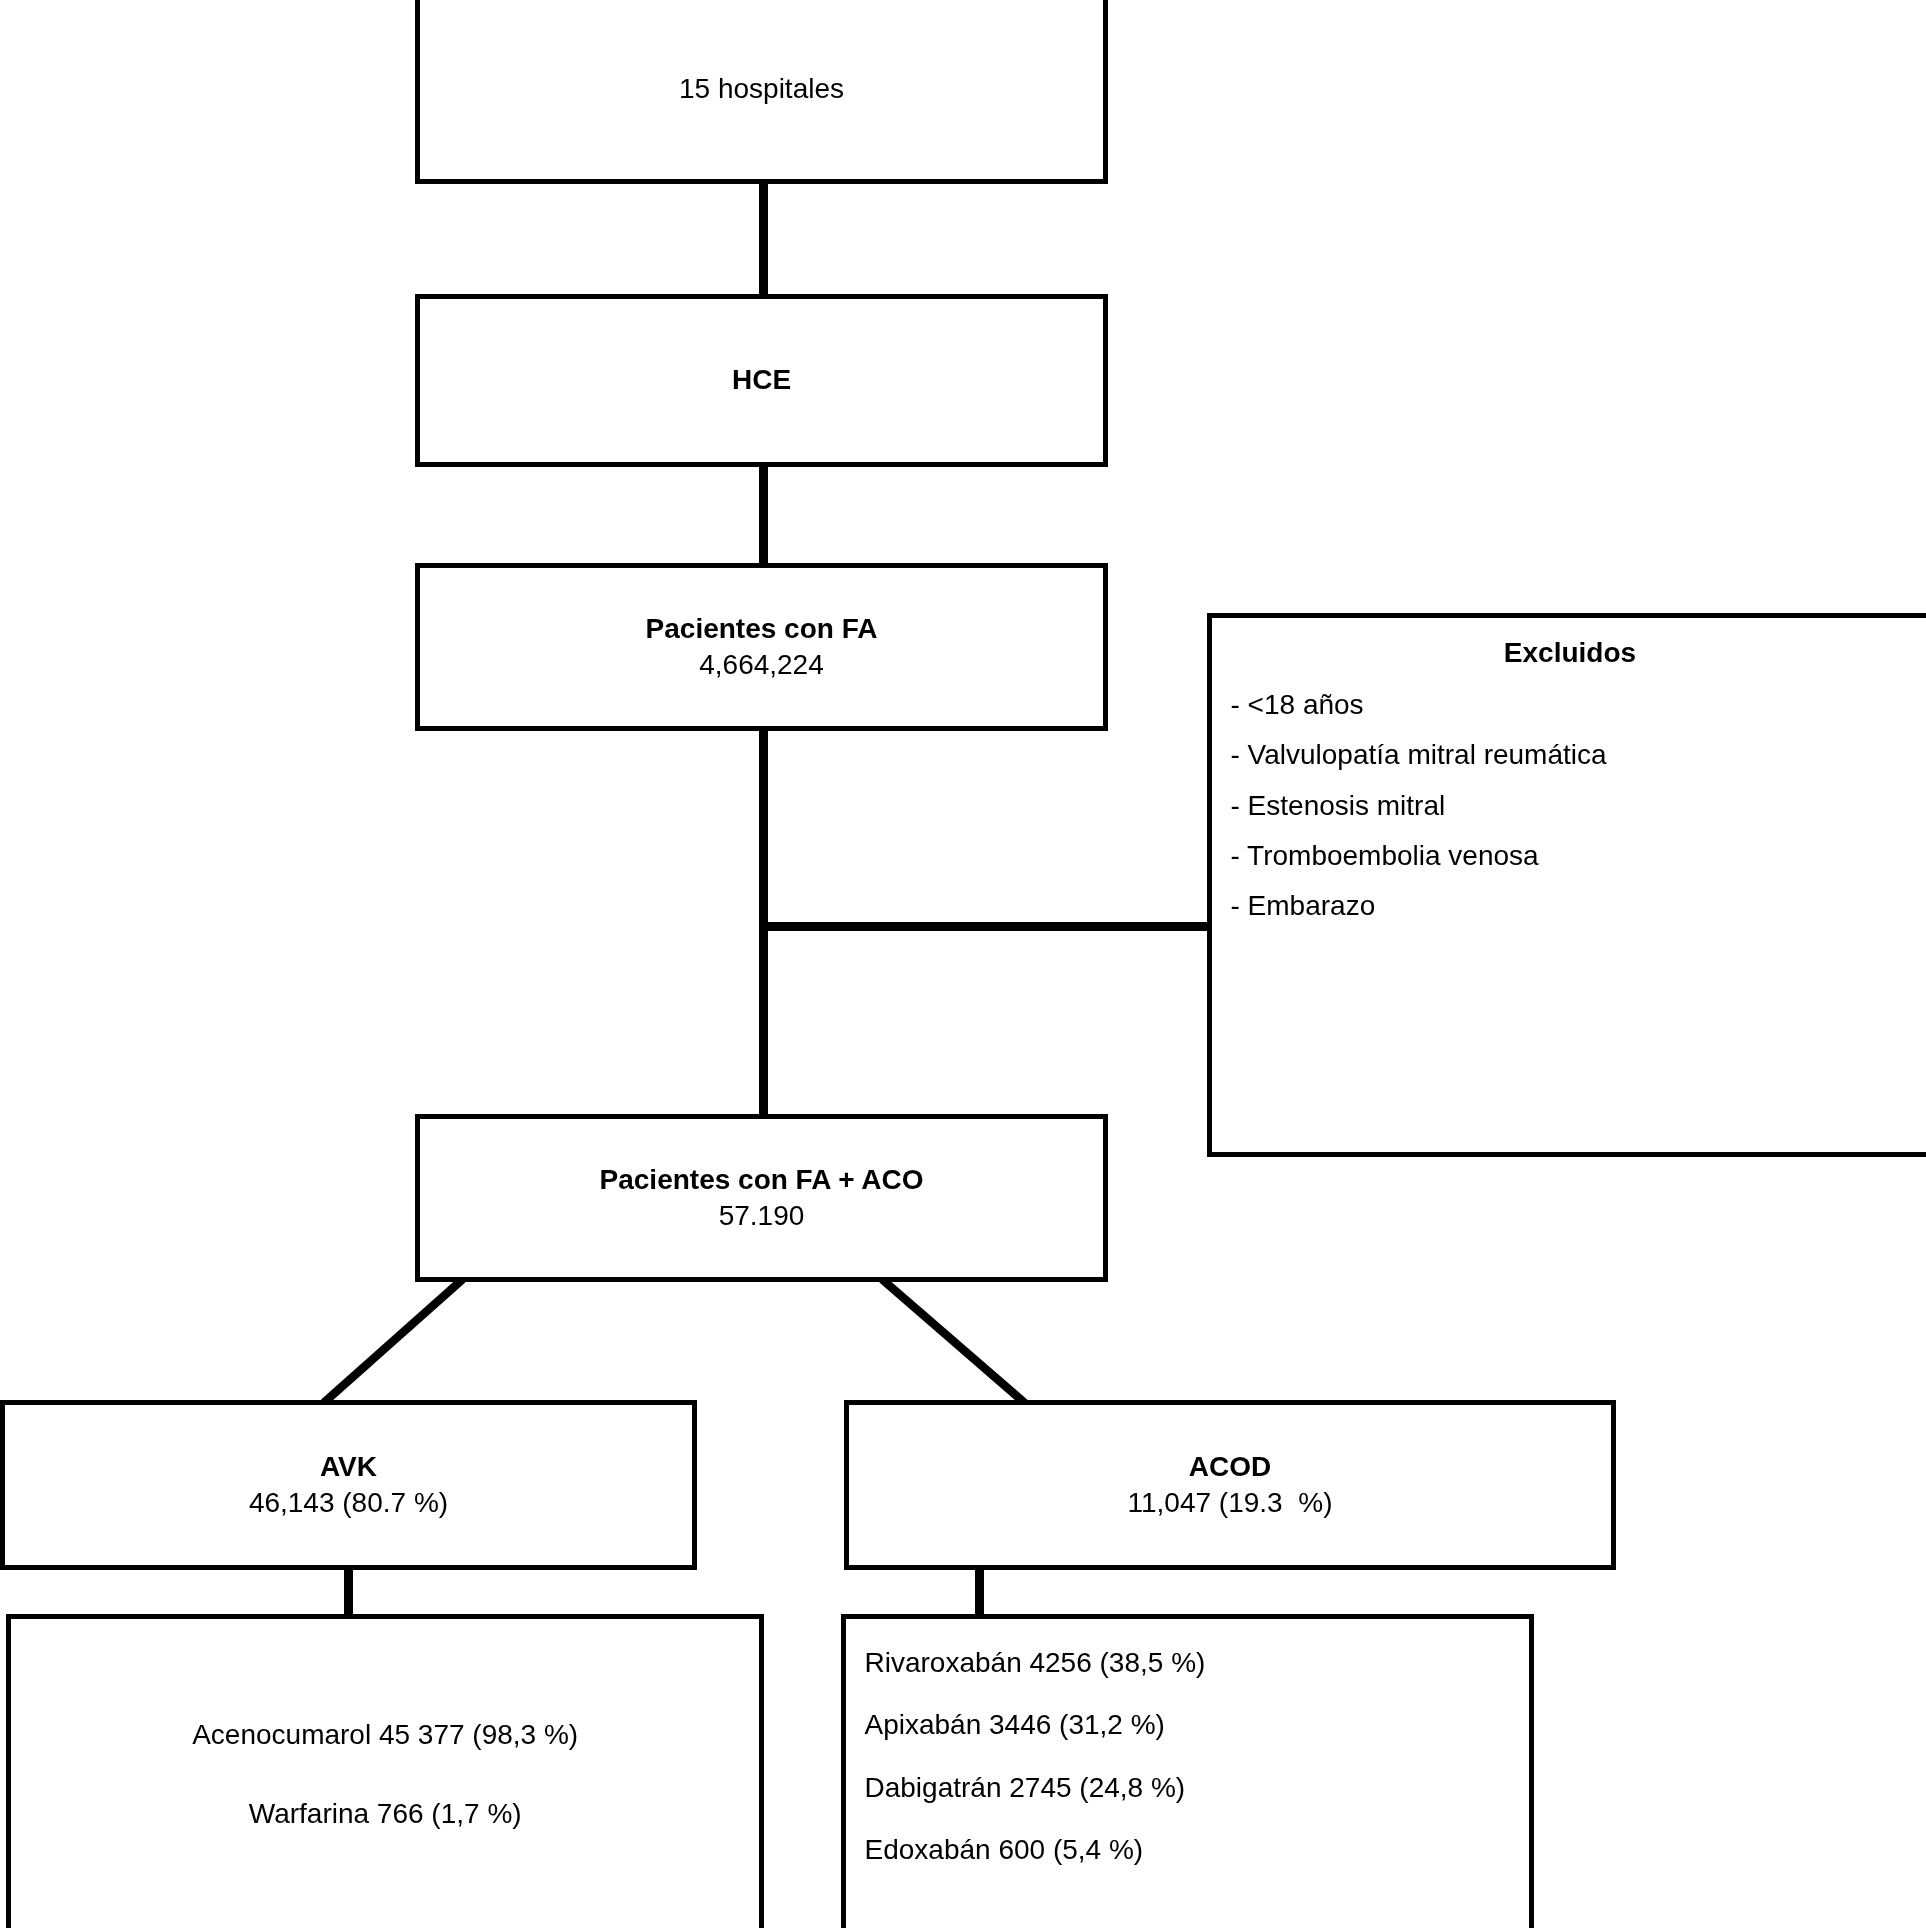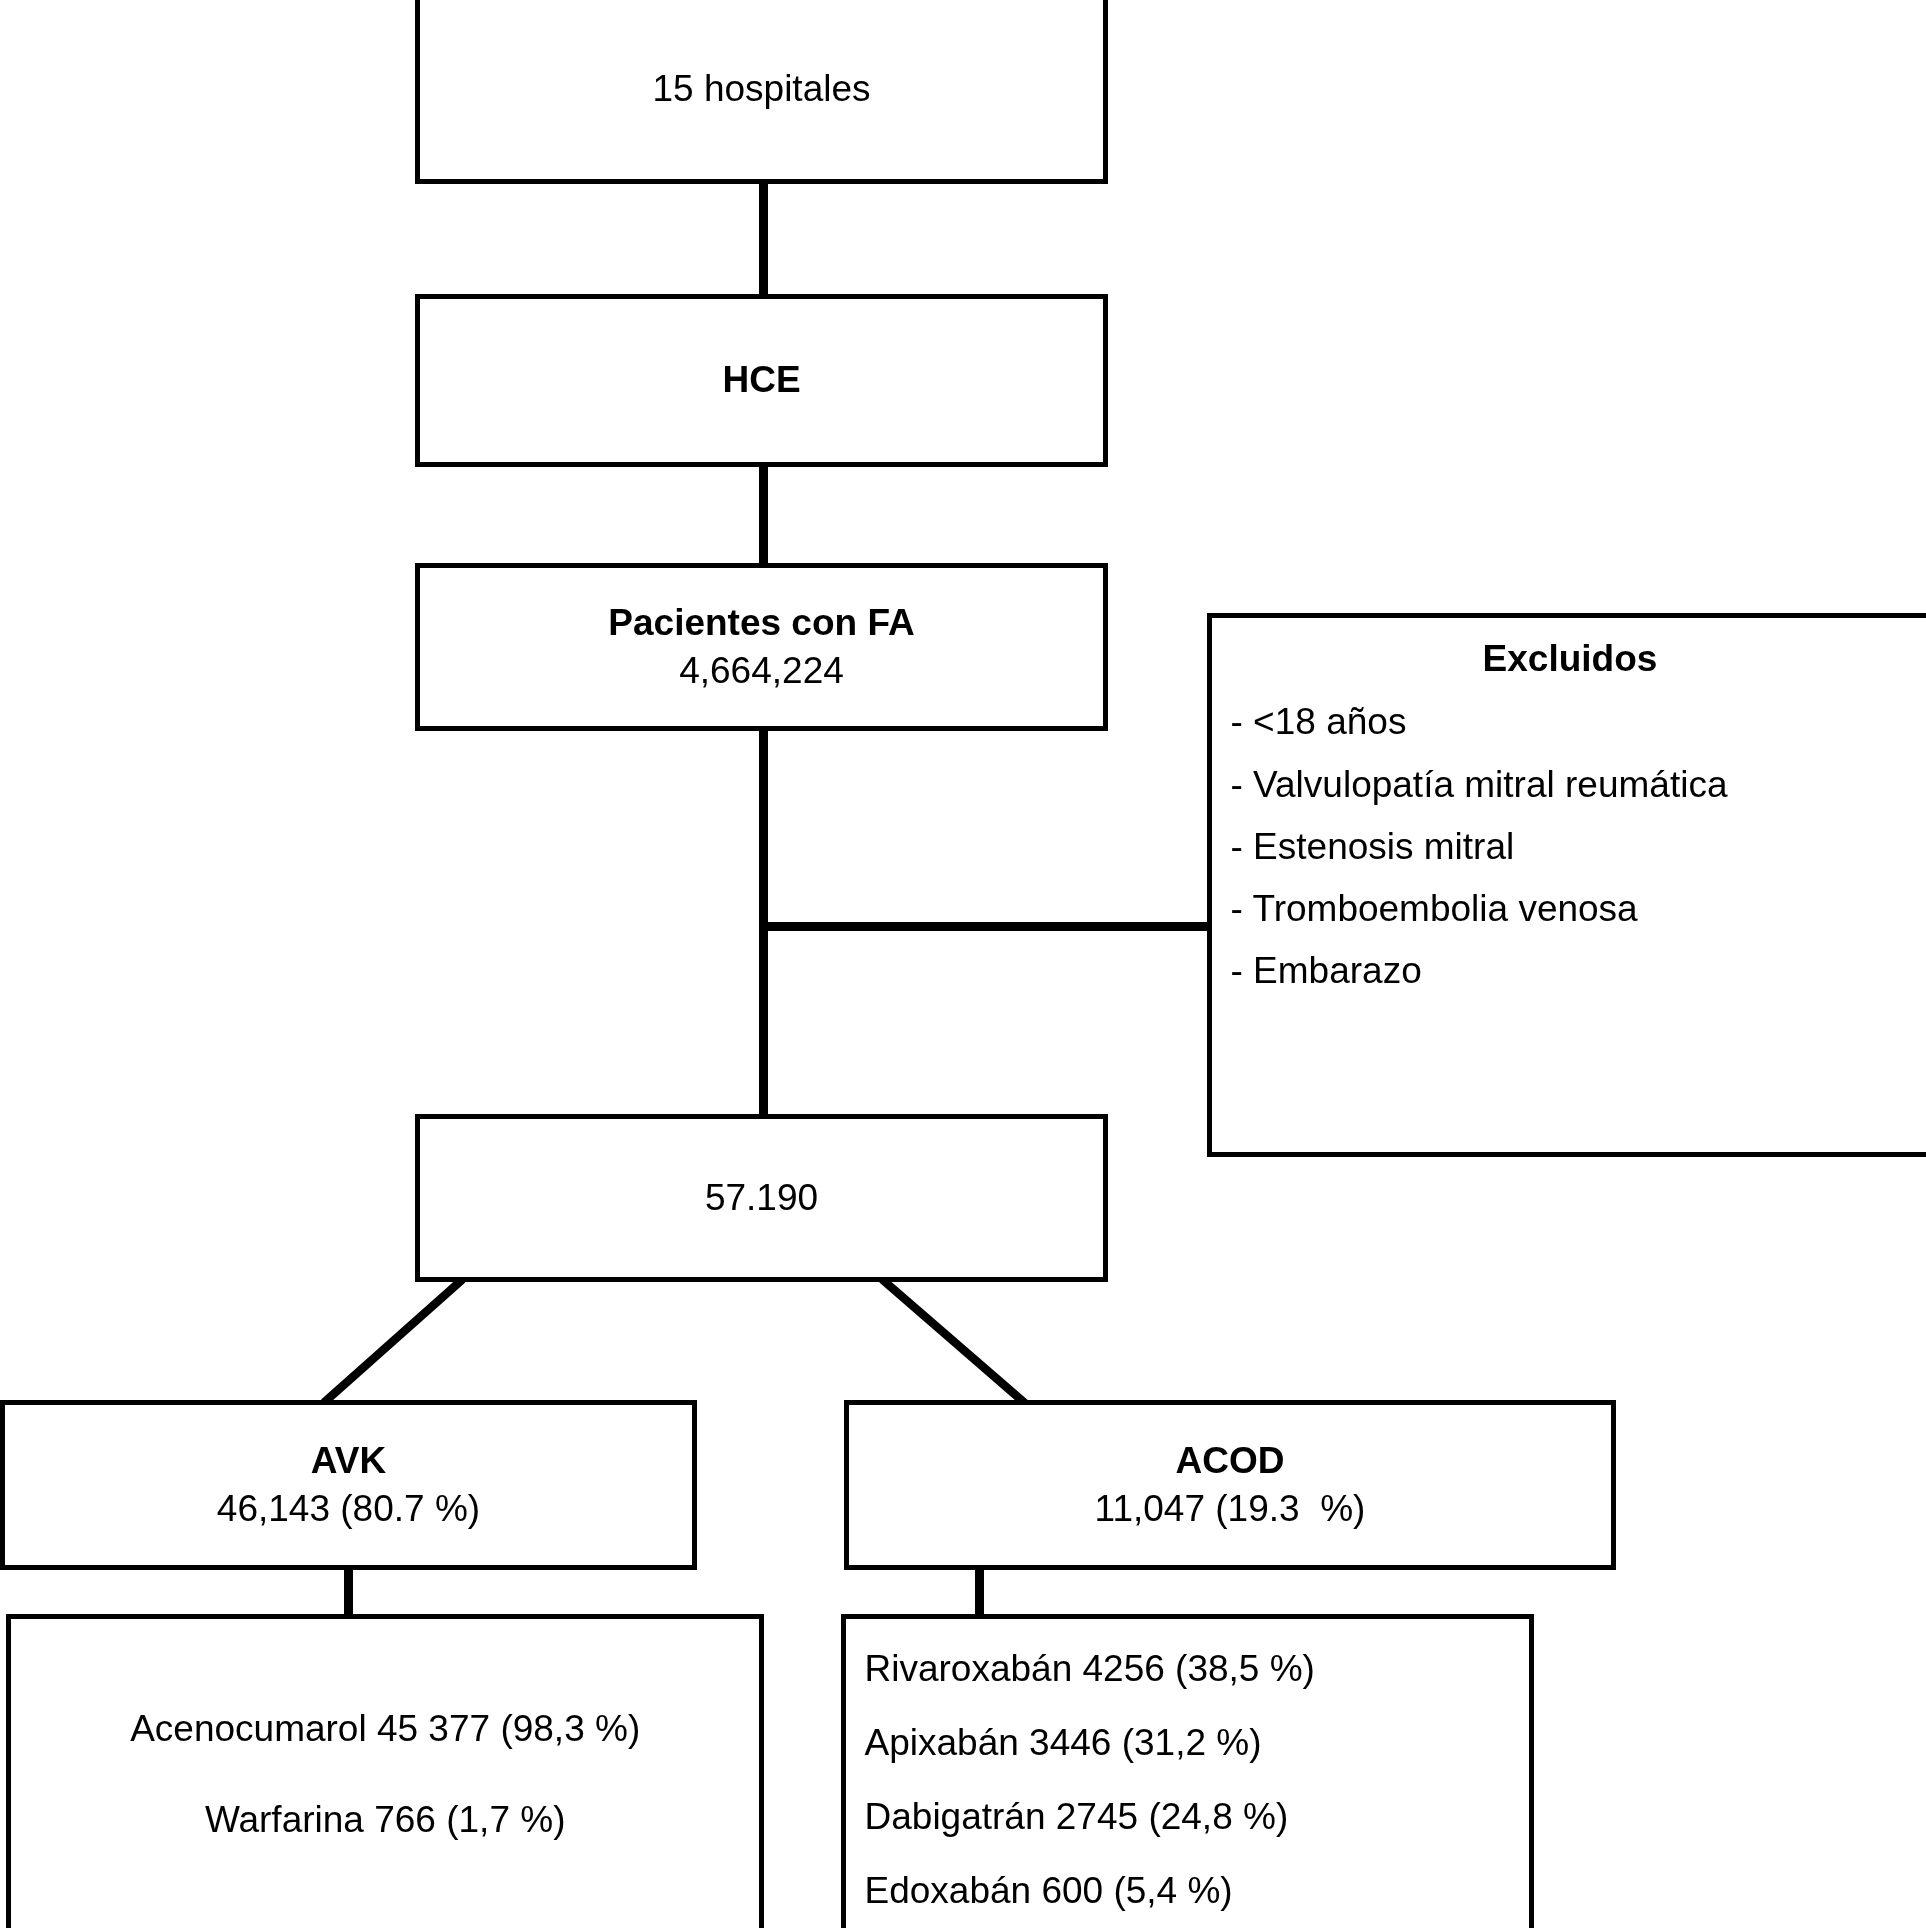--- a/index.html
+++ b/index.html
@@ -26,21 +26,21 @@
     display: flex;
     flex-direction: column;
     justify-content: center;
     align-items: center;
     z-index: 2;
   }
   .node .line {
     display: block;
     width: 100%;
     text-align: center;
-    font-size: 37px;
+    font-size: 28px;
     line-height: 1.30;
     white-space: pre;
   }
   .node .line.bold { font-weight: bold; }
   .node.left-align .line { text-align: left; padding-left: 37px; }
 
   .edge {
     position: absolute;
     background: #000000;
     z-index: 1;
@@ -93,20 +93,21 @@
   <div class="node left-align" style="left:1207px; top:613px; width:726px; height:544px; justify-content:flex-start; padding-top:17px;">
     <span class="line bold" style="text-align:center; padding-left:0;">Excluidos</span>
     <span class="line" style="margin-top:15.4px;">- &lt;18 años</span>
     <span class="line" style="margin-top:14px;">- Valvulopatía mitral reumática</span>
     <span class="line" style="margin-top:14px;">- Estenosis mitral</span>
     <span class="line" style="margin-top:14px;">- Tromboembolia venosa</span>
     <span class="line" style="margin-top:14px;">- Embarazo</span>
   </div>
 
   <div class="node" style="left:415px; top:1114px; width:693px; height:168px;">
+    <span class="line bold">Pacientes con FA + ACO</span>
     <span class="line">57.190</span>
   </div>
 
   <div class="node" style="left:0px; top:1400px; width:697px; height:170px;">
     <span class="line bold">AVK</span>
     <span class="line">46,143 (80.7 %)</span>
   </div>
 
   <div class="node" style="left:844px; top:1400px; width:772px; height:170px;">
     <span class="line bold">ACOD</span>

